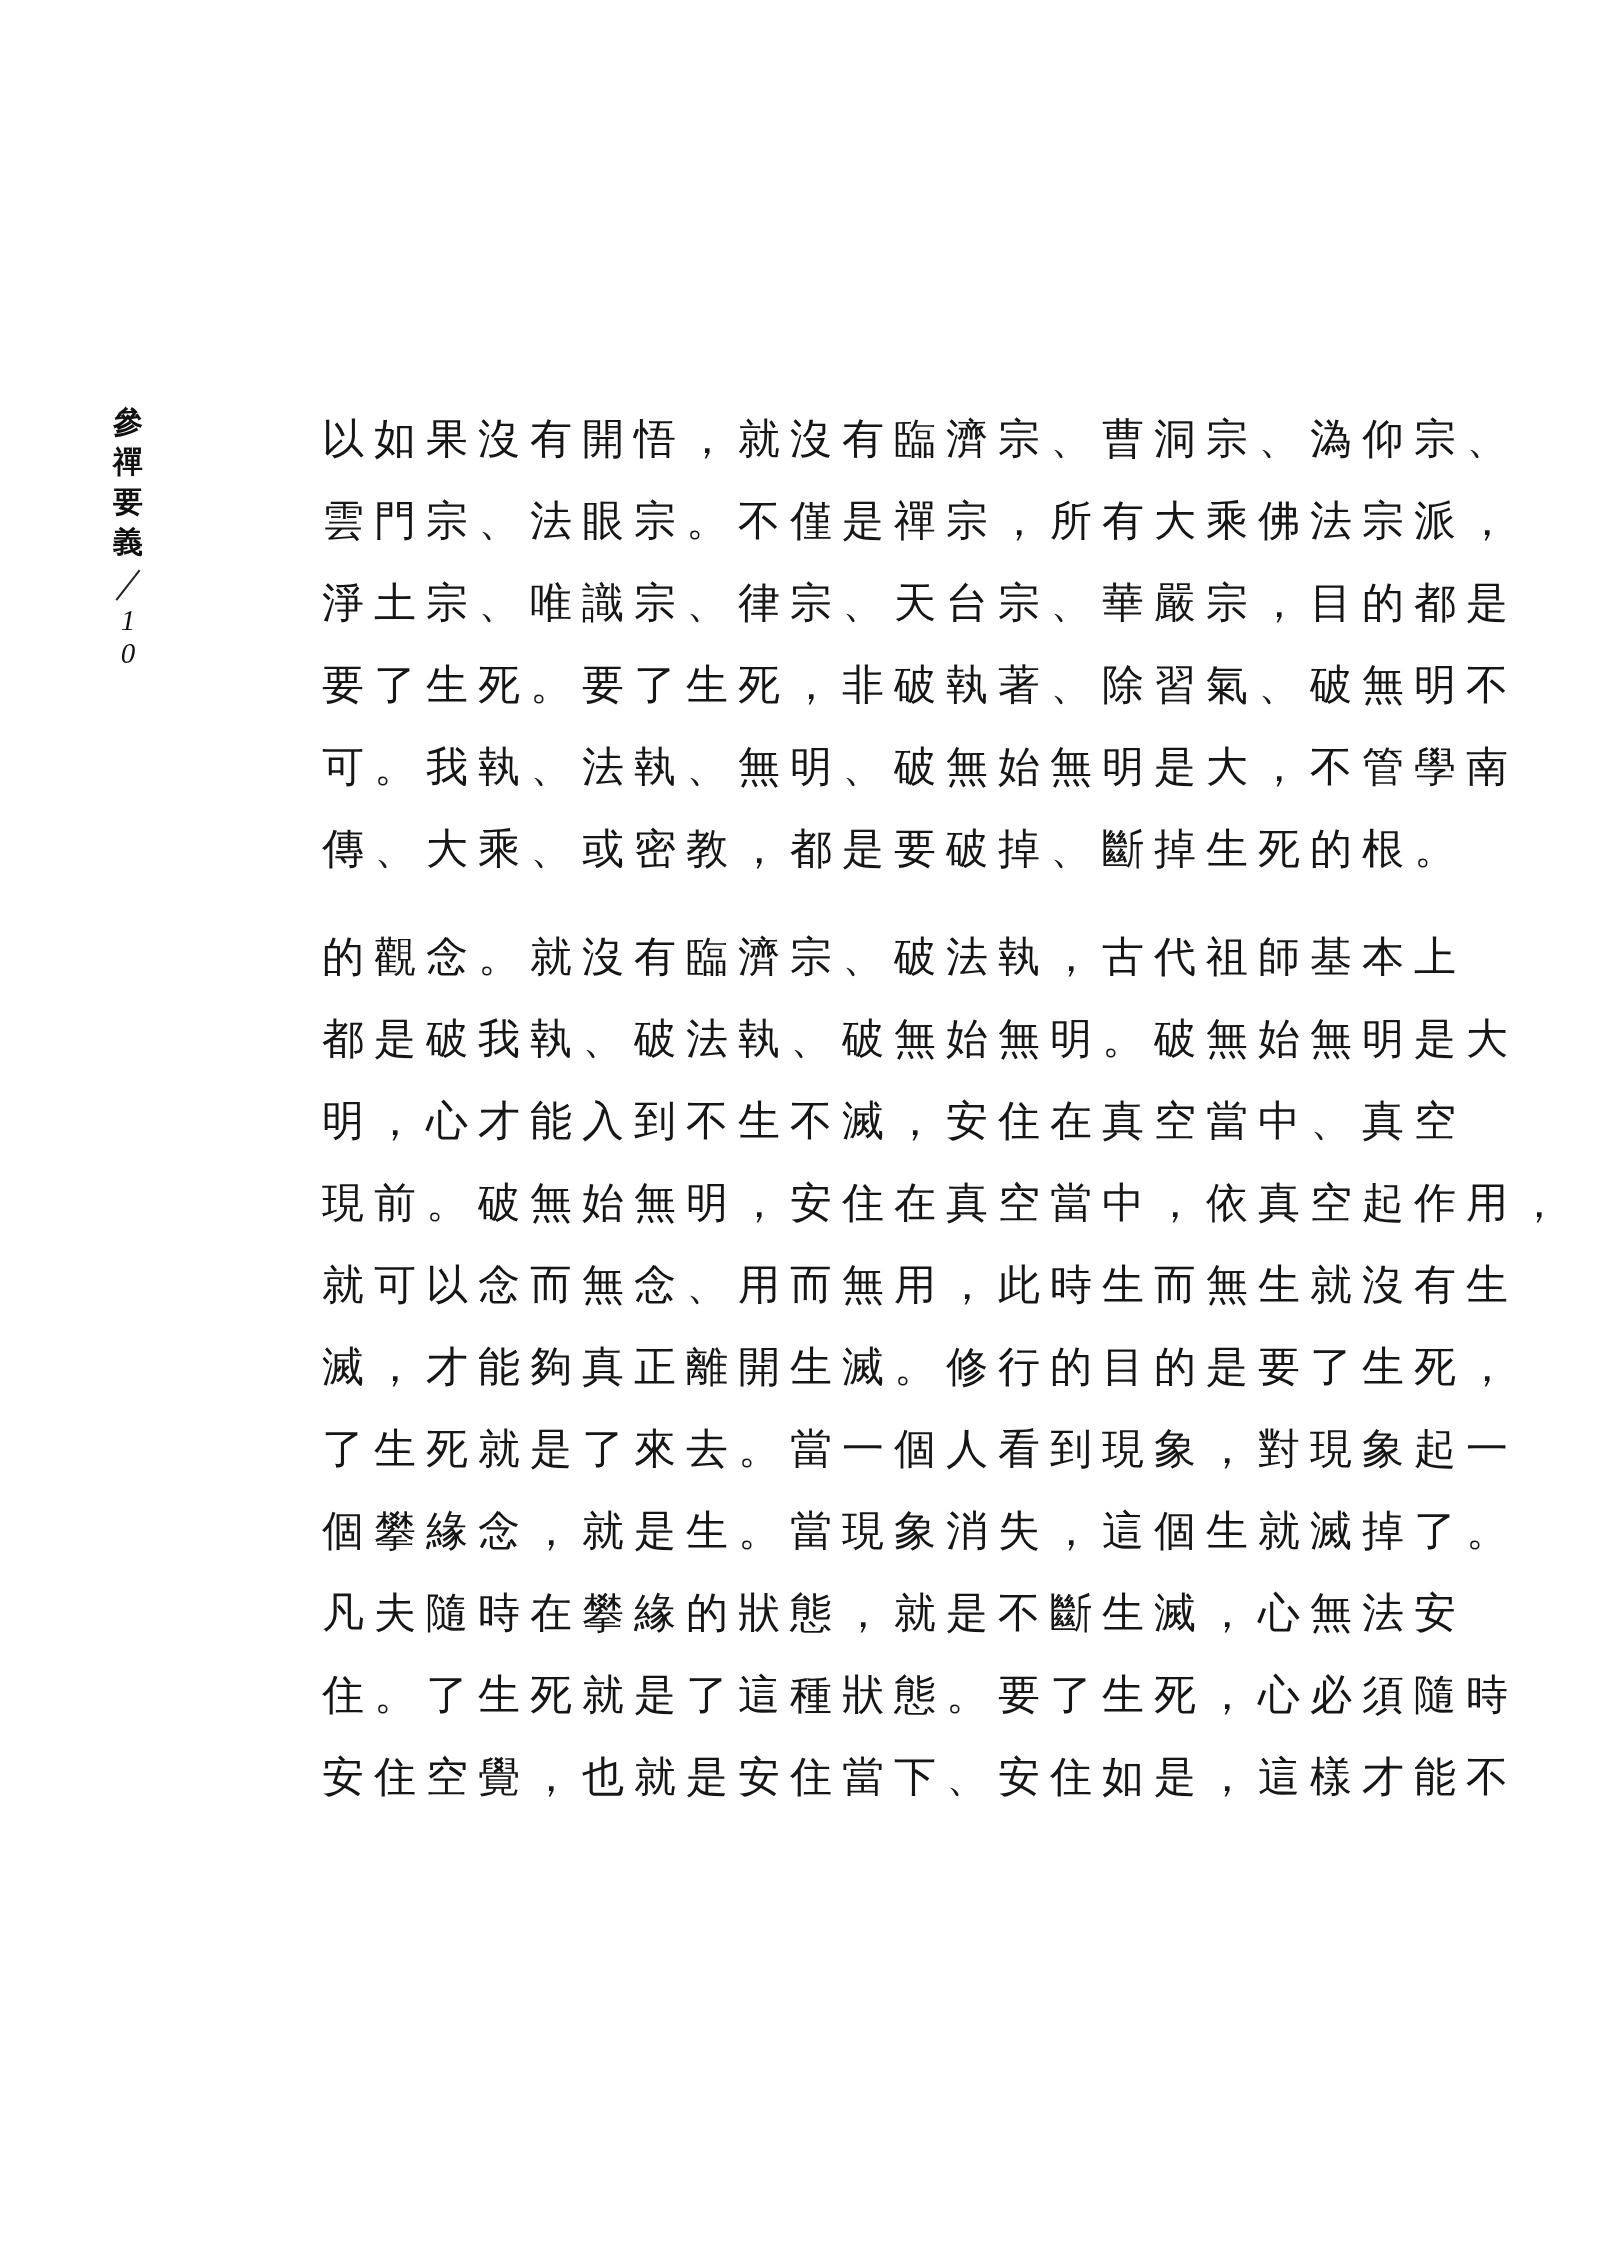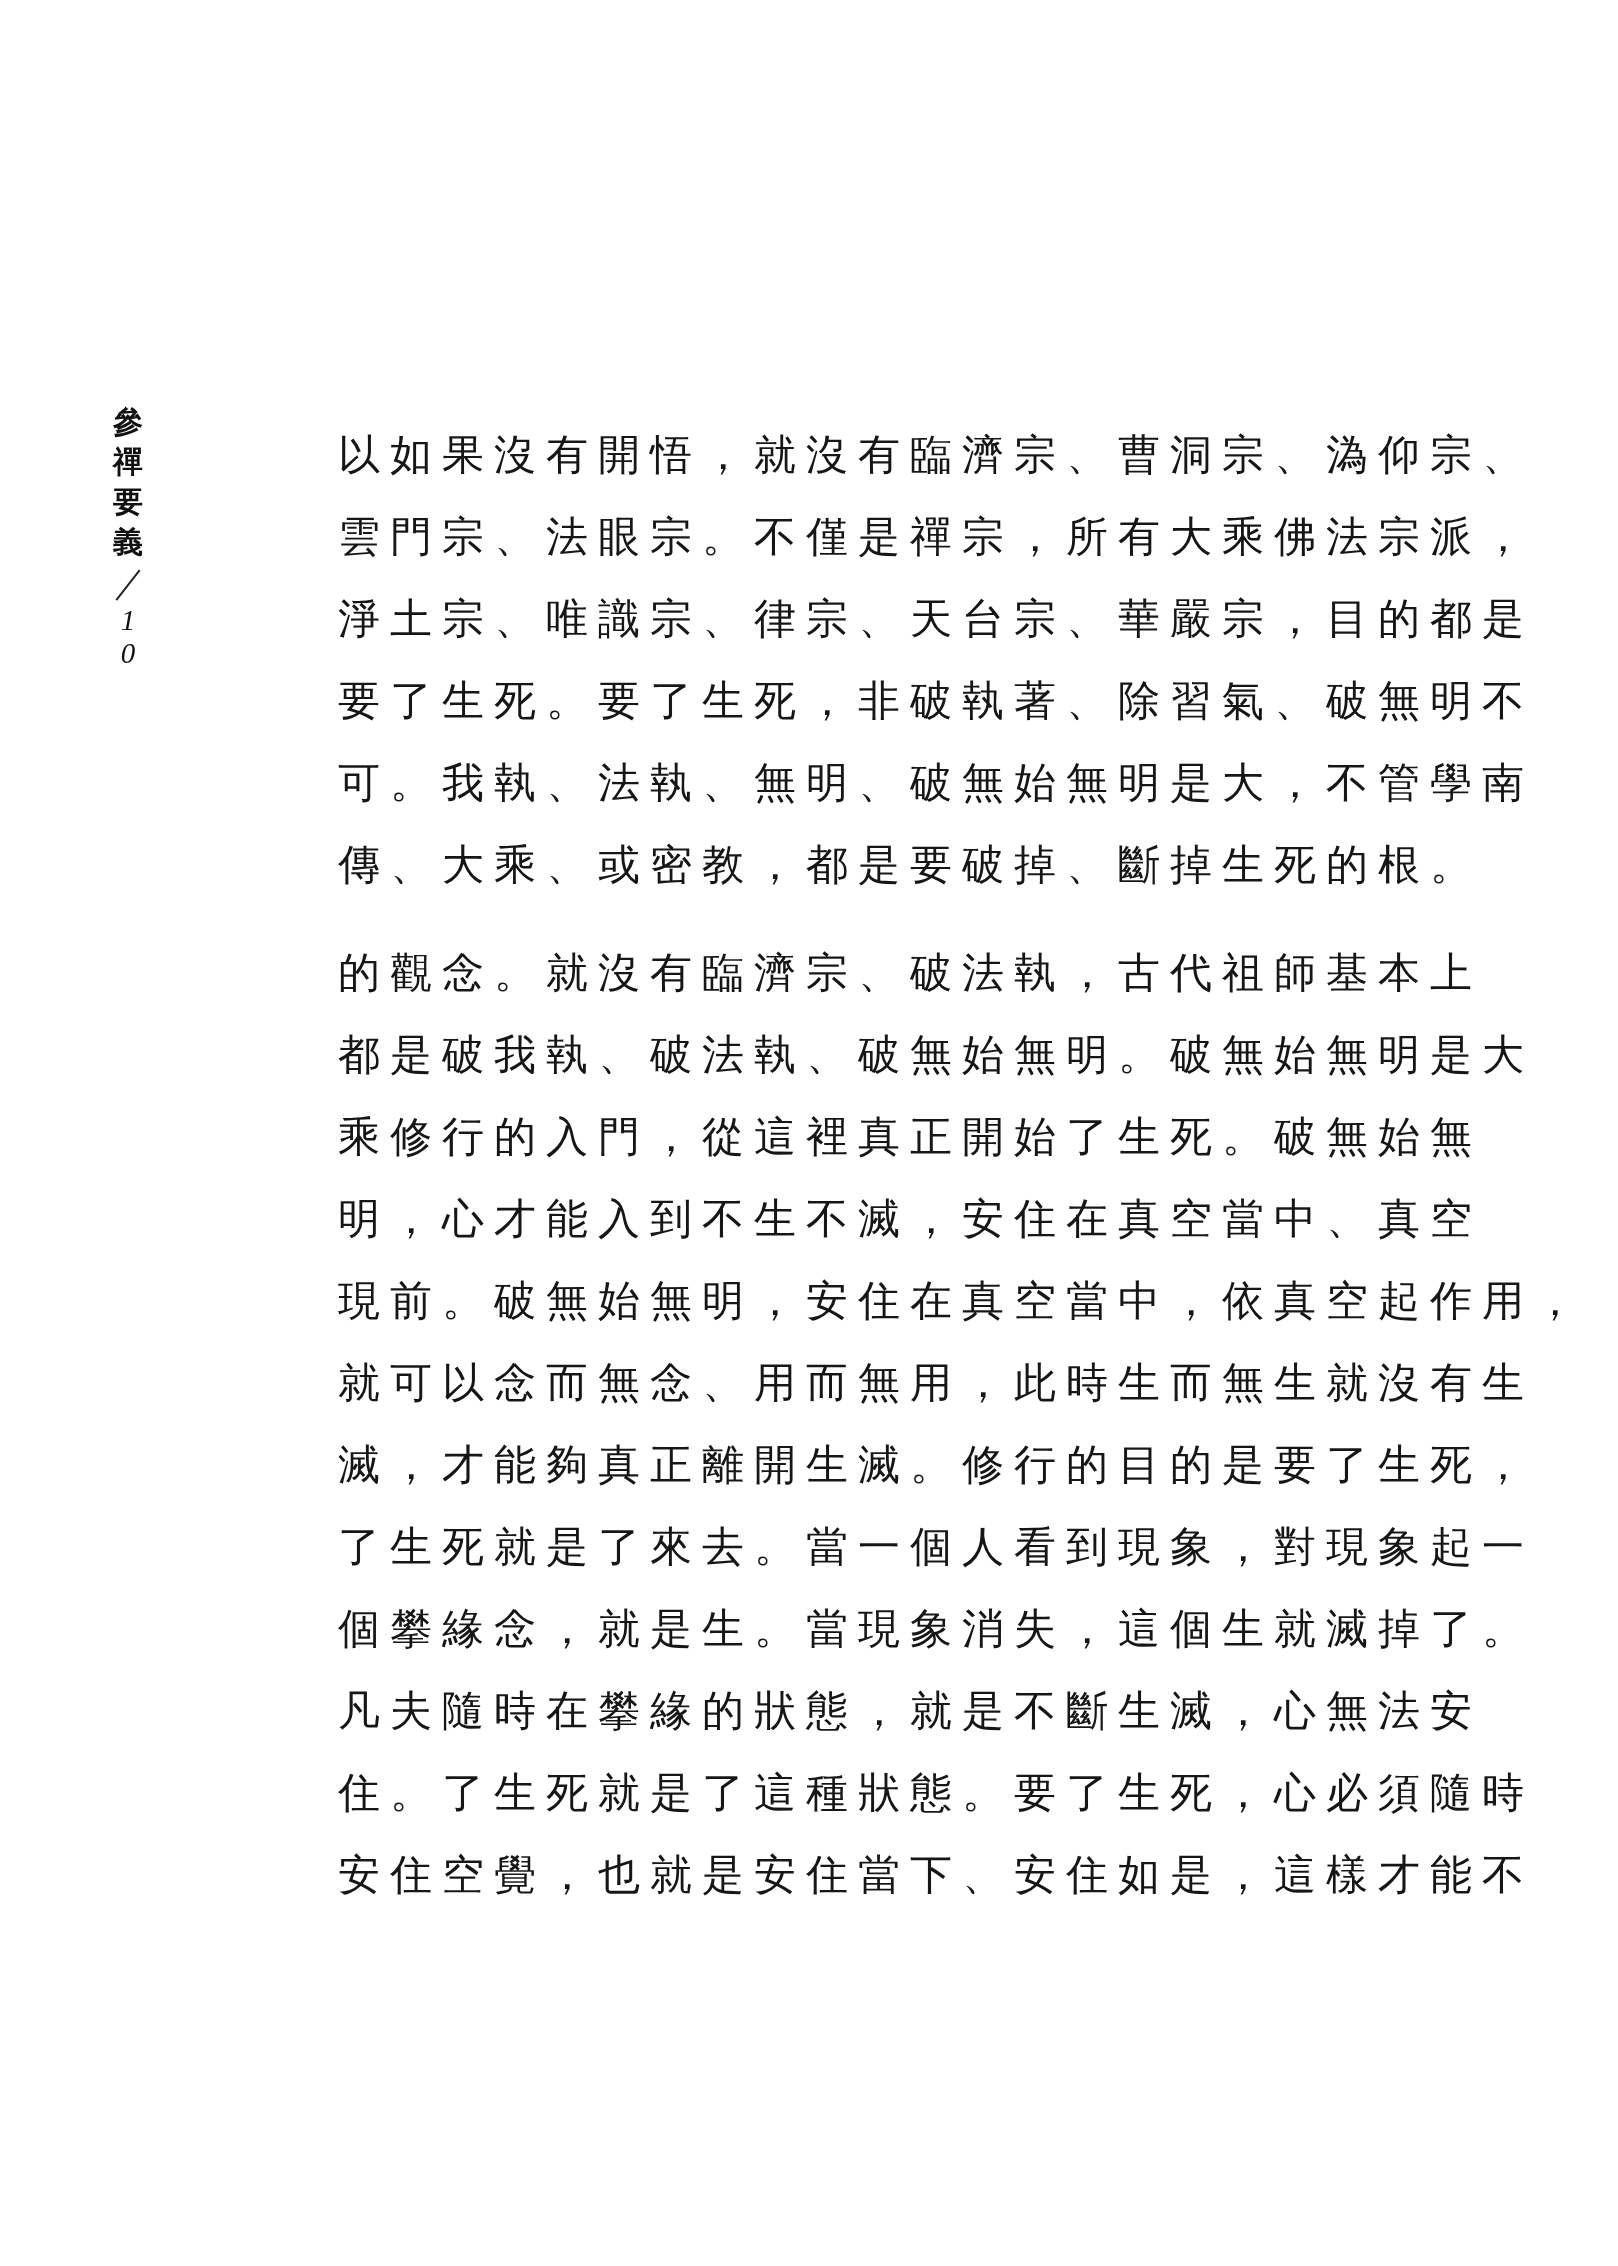--- a/index.html
+++ b/index.html
@@ -55,21 +55,21 @@
       line-height: 33px;
       color: #111;
     }
     .body-text {
       position: absolute;
       left: 322px;
       top: 398px;
       width: 1060px;
     }
     .paragraph {
-      margin: 16px;
+      margin: 0;
     }
     .paragraph + .paragraph {
       margin-top: 25.6px;
     }
     .line {
       display: block;
       height: 82px;
       font-size: 42px;
       line-height: 82px;
       letter-spacing: 10px;
@@ -98,21 +98,20 @@
     <span class="line">以如果沒有開悟，就沒有臨濟宗、曹洞宗、溈仰宗、</span>
     <span class="line">雲門宗、法眼宗。不僅是禪宗，所有大乘佛法宗派，</span>
     <span class="line">淨土宗、唯識宗、律宗、天台宗、華嚴宗，目的都是</span>
     <span class="line">要了生死。要了生死，非破執著、除習氣、破無明不</span>
     <span class="line">可。我執、法執、無明、破無始無明是大，不管學南</span>
     <span class="line">傳、大乘、或密教，都是要破掉、斷掉生死的根。</span>
   </p>
   <p class="paragraph">
     <span class="line">的觀念。就沒有臨濟宗、破法執，古代祖師基本上</span>
     <span class="line">都是破我執、破法執、破無始無明。破無始無明是大</span>
-    <span class="line">乘修行的入門，從這裡真正開始了生死。破無始無</span>
     <span class="line">明，心才能入到不生不滅，安住在真空當中、真空</span>
     <span class="line">現前。破無始無明，安住在真空當中，依真空起作用，</span>
     <span class="line">就可以念而無念、用而無用，此時生而無生就沒有生</span>
     <span class="line">滅，才能夠真正離開生滅。修行的目的是要了生死，</span>
     <span class="line">了生死就是了來去。當一個人看到現象，對現象起一</span>
     <span class="line">個攀緣念，就是生。當現象消失，這個生就滅掉了。</span>
     <span class="line">凡夫隨時在攀緣的狀態，就是不斷生滅，心無法安</span>
     <span class="line">住。了生死就是了這種狀態。要了生死，心必須隨時</span>
     <span class="line">安住空覺，也就是安住當下、安住如是，這樣才能不</span>
   </p>

